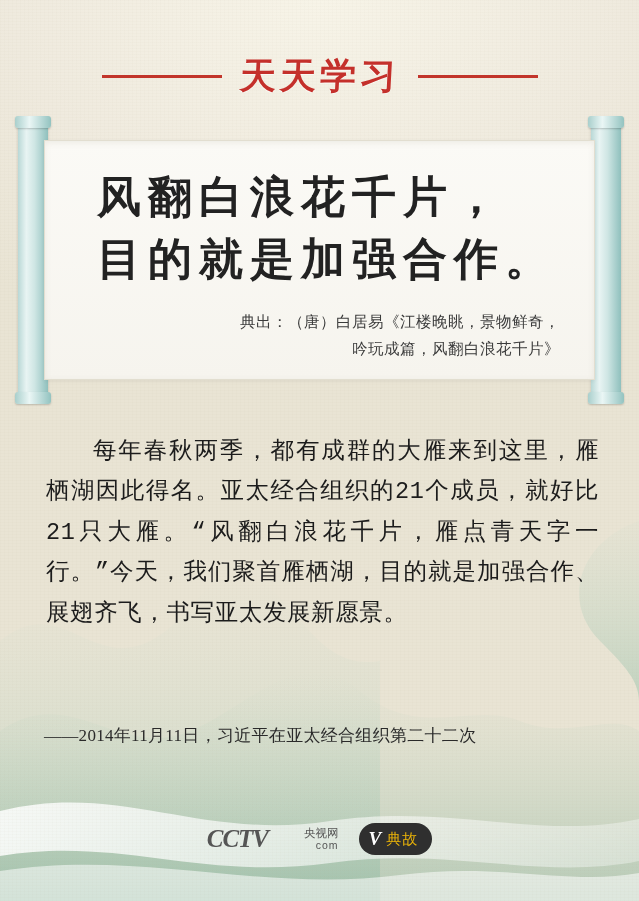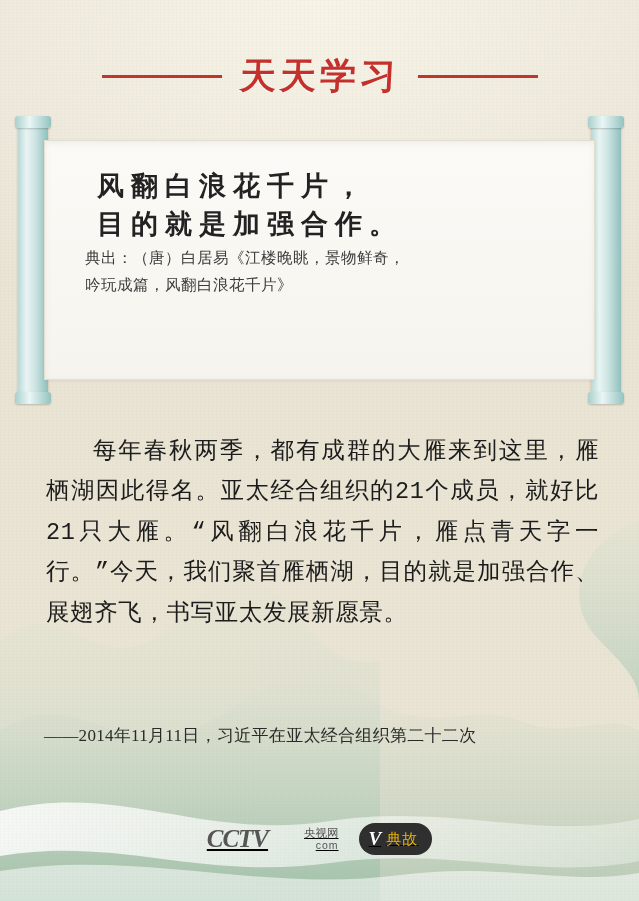--- a/index.html
+++ b/index.html
@@ -111,37 +111,39 @@
     bottom: 20px;
     background: linear-gradient(180deg, #fbfaf6 0%, #f6f4ee 100%);
     border: 1px solid #e2ded0;
     box-shadow: 0 2px 6px rgba(120,110,80,0.10) inset, 0 1px 4px rgba(0,0,0,0.06);
     padding: 26px 34px 18px 34px;
     box-sizing: border-box;
   }
 
   .verse {
     font-family: "Liberation Serif", serif;
-    font-size: 27px;
+    font-size: 44px;
     font-weight: bold;
     color: #222;
     letter-spacing: 7px;
     line-height: 1.42;
     text-align: left;
     padding-left: 18px;
   }
   .verse .line { white-space: nowrap; }
 
   .source {
+    margin-top: 16px;
     font-family: "Liberation Serif", serif;
     font-size: 15.5px;
     color: #3b3b3b;
     line-height: 1.75;
     letter-spacing: 0.5px;
     padding-left: 6px;
+    text-align: right;
   }
   .source .line { white-space: nowrap; }
 
   
   .body-text {
     position: absolute;
     left: 46px;
     right: 40px;
     top: 432px;
     font-family: Liberation Mono, monospace;
@@ -172,21 +174,20 @@
   
   .footer {
     position: absolute;
     left: 0;
     right: 0;
     bottom: 46px;
     display: flex;
     align-items: center;
     justify-content: center;
     gap: 20px;
-    text-decoration: underline;
   }
   .cctv-logo {
     display: flex;
     align-items: center;
     gap: 4px;
     color: #4a4a4a;
   }
   .cctv-logo .mark {
     font-family: "Liberation Serif", serif;
     font-weight: bold;

